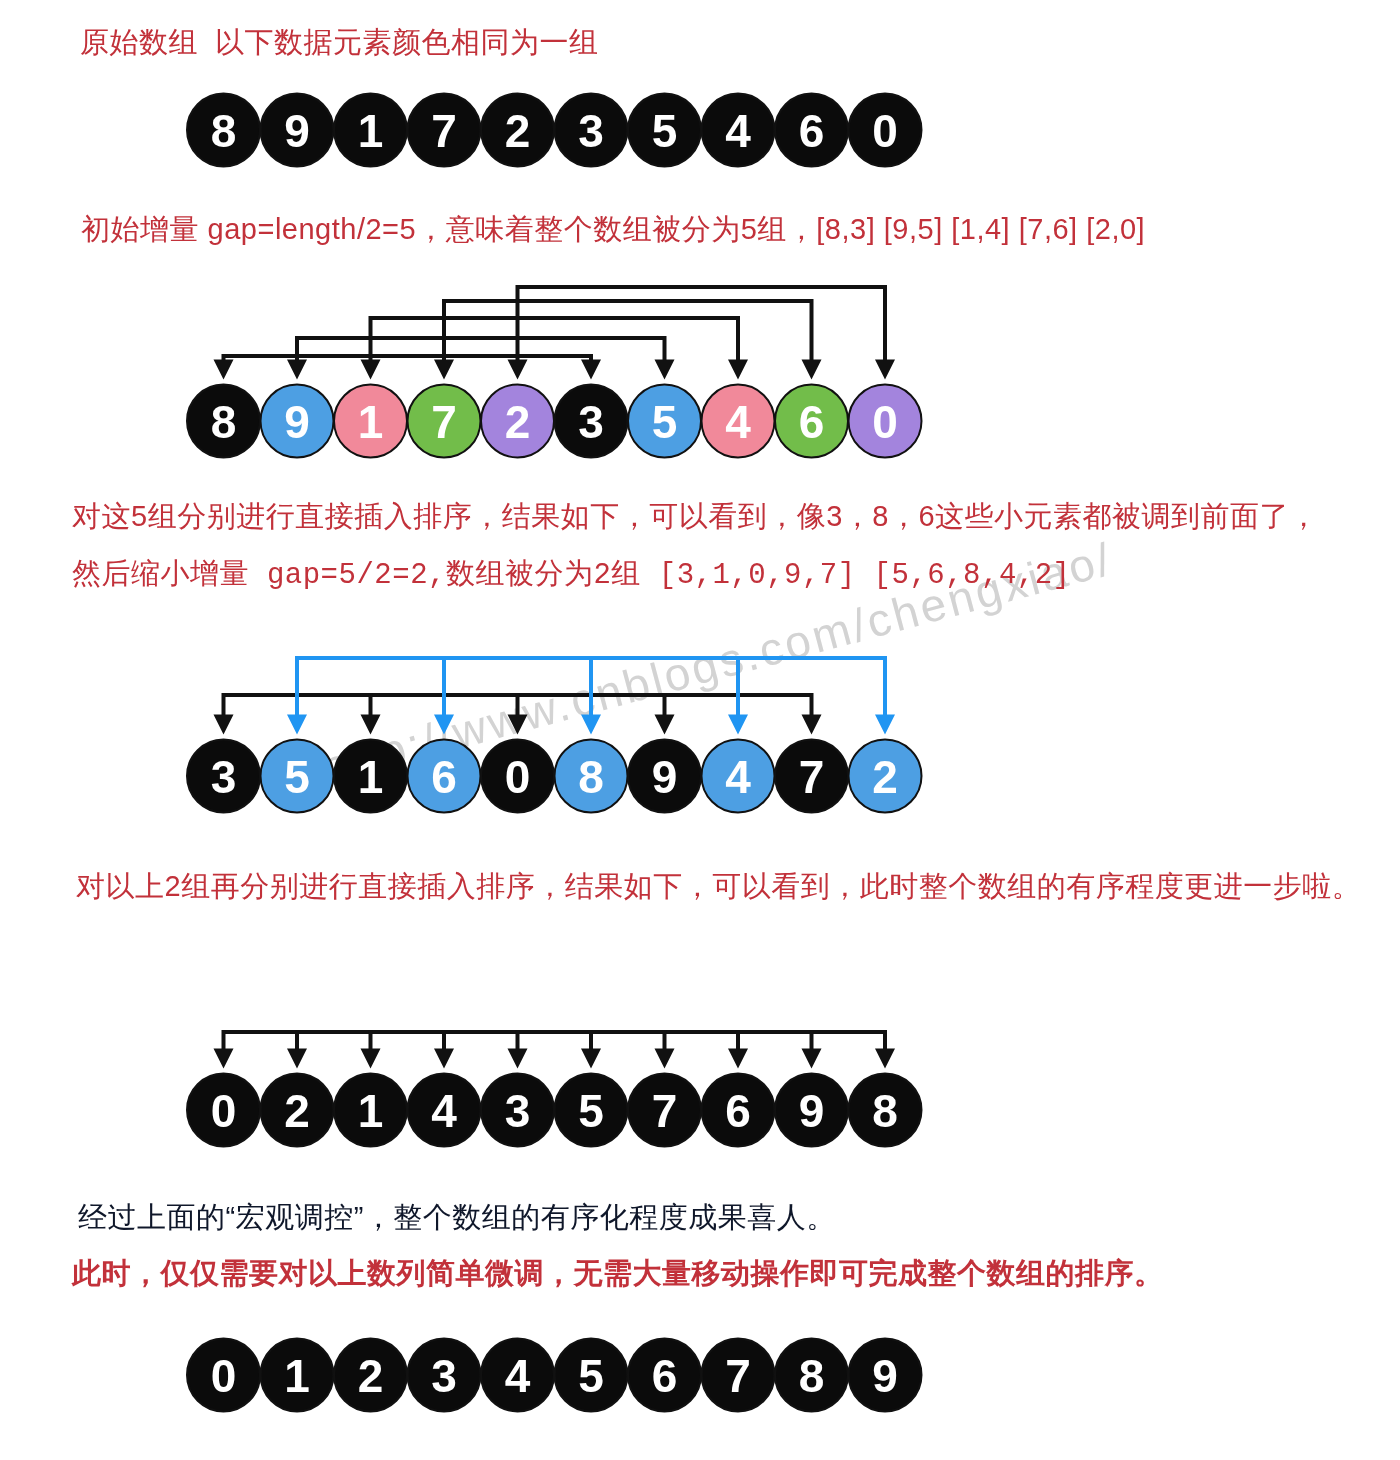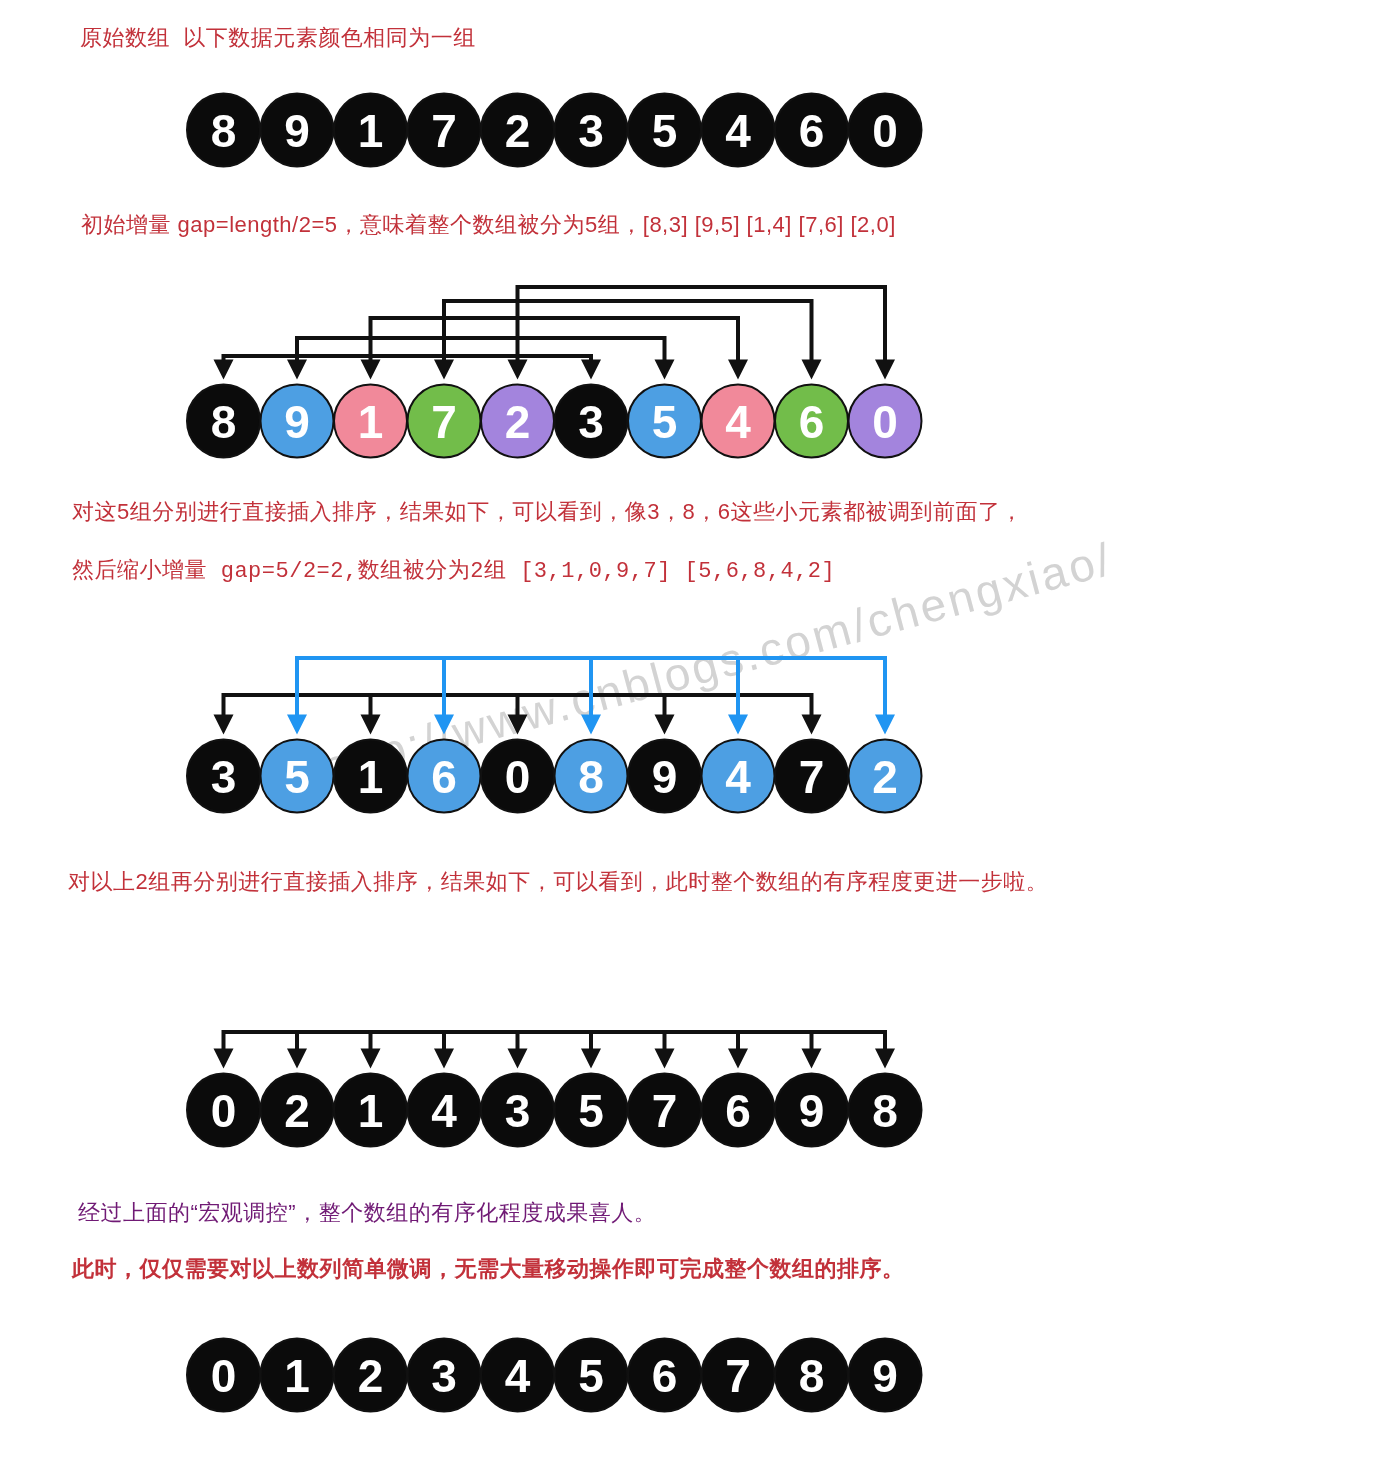--- a/index.html
+++ b/index.html
@@ -1,48 +1,48 @@
 <!DOCTYPE html>
 <html><head>
 <meta charset="utf-8">
 <style>
   html,body{margin:0;padding:0;background:#ffffff;}
   .page{
     position:relative;width:1400px;height:1460px;background:#ffffff;
     overflow:hidden;font-family:"Liberation Sans",sans-serif;
   }
   .caption{
-    position:absolute;z-index:2;font-size:22px;line-height:1.2;
+    position:absolute;z-index:2;font-size:29px;line-height:1.2;
     white-space:pre;letter-spacing:0.5px;font-weight:400;
   }
   .c1{left:80px;top:25px;}
   .c2{left:81px;top:212px;}
   .c3{left:72px;top:499px;}
   .c4{left:72px;top:559px;}
-  .c5{left:68px;top:869px;}
+  .c5{left:76px;top:869px;}
   .c6{left:72px;top:926px;}
   .c7{left:78px;top:1200px;}
   .c8{left:72px;top:1256px;font-weight:bold;}
   .watermark{
     position:absolute;z-index:0;left:322px;top:742px;
     font-size:46px;letter-spacing:3px;white-space:nowrap;
     transform:rotate(-15deg);transform-origin:0 50%;
   }
   #diagram{position:absolute;left:0;top:0;z-index:1;}
 </style>
 </head>
 <body>
 
 <div class="page">
   <div class="caption c1" style="color: rgb(194, 49, 58);">原始数组  以下数据元素颜色相同为一组</div>
   <div class="caption c2" style="color: rgb(194, 49, 58);">初始增量 gap=length/2=5，意味着整个数组被分为5组，[8,3] [9,5] [1,4] [7,6] [2,0]</div>
   <div class="caption c3" style="color: rgb(194, 49, 58);">对这5组分别进行直接插入排序，结果如下，可以看到，像3，8，6这些小元素都被调到前面了，</div>
   <div class="caption c4" style="color: rgb(194, 49, 58); font-family: Liberation Mono, monospace;">然后缩小增量 gap=5/2=2,数组被分为2组 [3,1,0,9,7] [5,6,8,4,2]</div>
   <div class="caption c5" style="color: rgb(194, 49, 58);">对以上2组再分别进行直接插入排序，结果如下，可以看到，此时整个数组的有序程度更进一步啦。</div>
-  <div class="caption c7" style="color: #701a75;">经过上面的“宏观调控”，整个数组的有序化程度成果喜人。</div>
+  <div class="caption c7" style="color: #0f172a;">经过上面的“宏观调控”，整个数组的有序化程度成果喜人。</div>
   <div class="caption c8" style="color: rgb(194, 49, 58);">此时，仅仅需要对以上数列简单微调，无需大量移动操作即可完成整个数组的排序。</div>
 
   <div class="watermark" style="color: rgb(211, 211, 211);">http://www.cnblogs.com/chengxiao/</div>
 
   <svg id="diagram" width="1400" height="1460" viewBox="0 0 1400 1460">
       <g>
         <circle cx="223.5" cy="130" r="36.5" fill="#0b0b0b" stroke="#111111" stroke-width="2"></circle>
         <text x="223.5" y="131" text-anchor="middle" dominant-baseline="central" font-size="46" font-weight="700" fill="#ffffff" font-family="&quot;Liberation Sans&quot;, sans-serif">8</text>
         <circle cx="297" cy="130" r="36.5" fill="#0b0b0b" stroke="#111111" stroke-width="2"></circle>
         <text x="297" y="131" text-anchor="middle" dominant-baseline="central" font-size="46" font-weight="700" fill="#ffffff" font-family="&quot;Liberation Sans&quot;, sans-serif">9</text>

